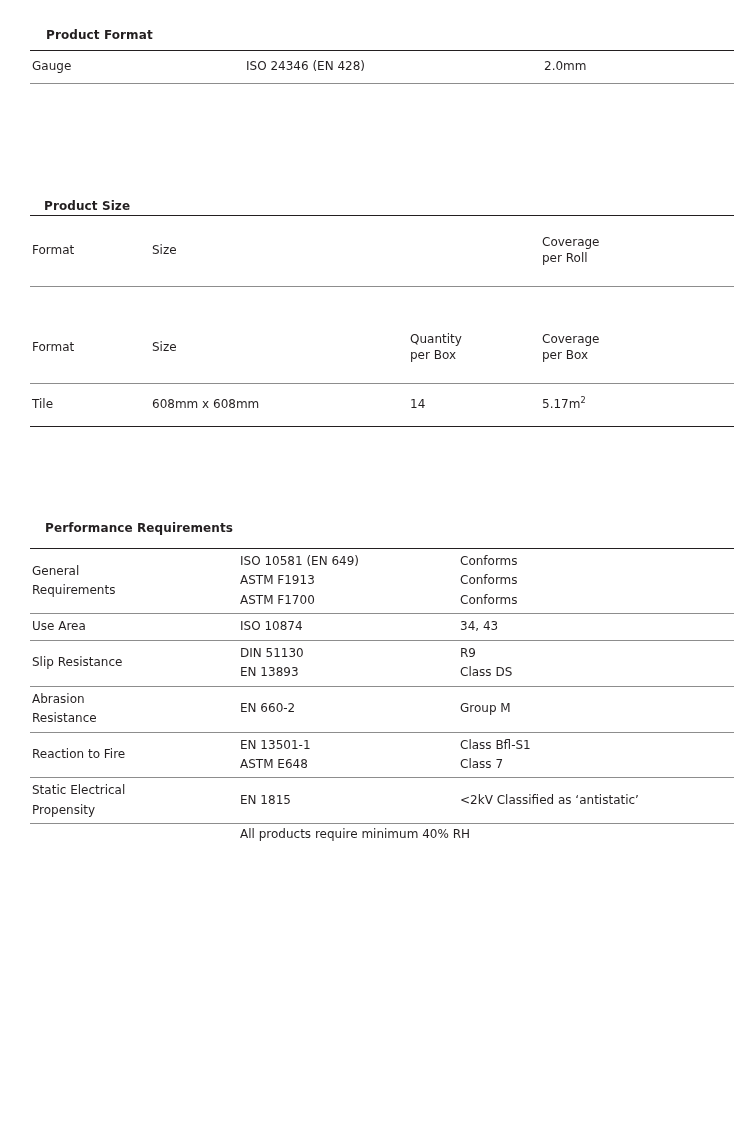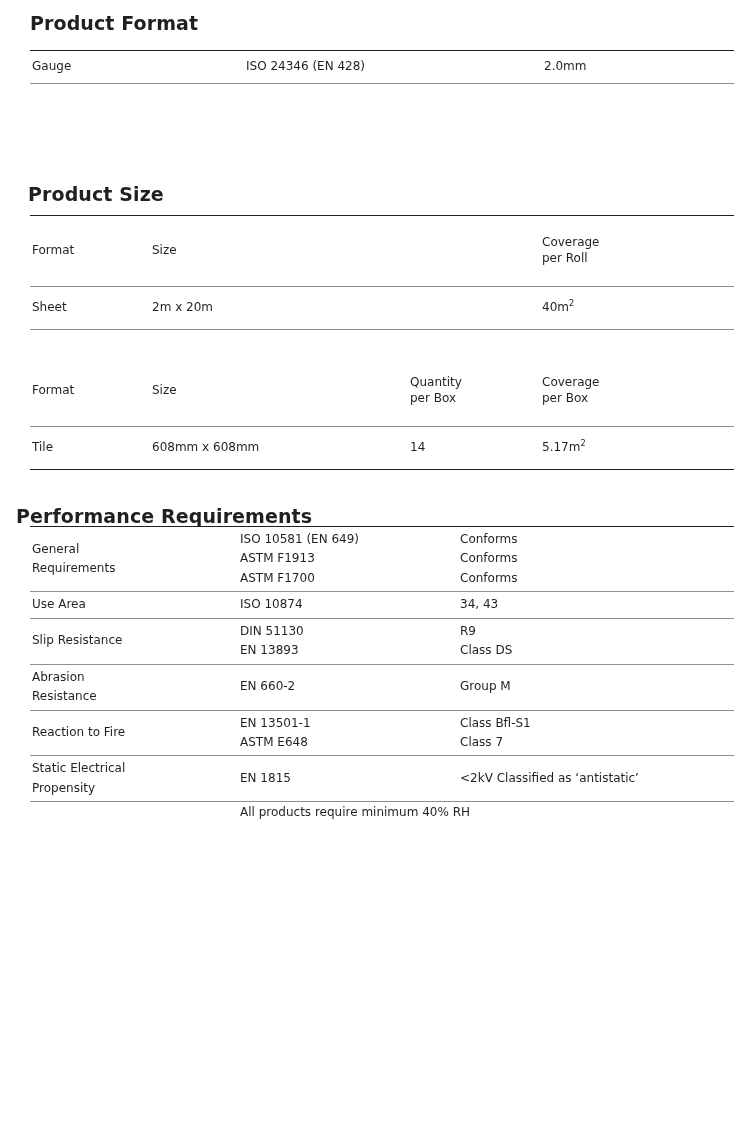--- a/index.html
+++ b/index.html
@@ -14,23 +14,23 @@
     color: #231f20;
     position: relative;
     overflow: hidden;
   }
   .page {
     padding: 0 18px 0 30px;
     box-sizing: border-box;
     width: 750px;
   }
   h2.section-title {
-    font-size: 19px;
+    font-size: 12px;
     font-weight: bold;
-    margin: 0;
+    margin: 16px;
     padding: 0;
     color: #231f20;
     letter-spacing: 0.1px;
   }
   table {
     border-collapse: collapse;
     width: 702px;
     table-layout: fixed;
   }
   td {
@@ -63,22 +63,22 @@
   #product-size-table { position: absolute; left: 30px; top: 215px; }
   #product-size-table td.c1 { width: 120px; padding-left: 2px; }
   #product-size-table td.c2 { width: 258px; }
   #product-size-table td.c3 { width: 132px; }
   #product-size-table td.c4 { width: 192px; }
   #product-size-table tr.head td { height: 70px; vertical-align: middle; }
   #product-size-table tr.body td { height: 42px; }
   #product-size-table tr.spacer td { height: 26px; border: none; }
 
   
-  #performance-title { position: absolute; left: 16px; top: 505px; }
-  #performance-table { position: absolute; left: 30px; top: 526px; }
+  #performance-title { position: absolute; left: 29px; top: 505px; }
+  #performance-table { position: absolute; left: 30px; top: 548px; }
   #performance-table td.p1 { width: 208px; padding-left: 2px; }
   #performance-table td.p2 { width: 220px; }
   #performance-table td.p3 { width: 274px; }
   #performance-table td { padding-top: 3px; padding-bottom: 3px; }
   .lines div { line-height: 1.62; white-space: nowrap; }
   .note-row td { border: none; padding-top: 22px; font-size: 12px; }
 </style>
 </head>
 <body>
 
@@ -101,26 +101,20 @@
   <table id="product-size-table">
     <tbody>
         <tr class="head rule-top thin">
       <td class="c1">Format</td>
       <td class="c2">Size</td>
       <td class="c3"></td>
       <td class="c4">
         <div>Coverage</div>
         <div>per Roll</div>
       </td>
-    </tr>
-    <tr class="body thin">
-      <td class="c1">Sheet</td>
-      <td class="c2">2m x 20m</td>
-      <td class="c3"></td>
-      <td class="c4"><span>40m</span><sup>2</sup></td>
     </tr>
     <tr class="spacer">
       <td colspan="4"></td>
     </tr>
     <tr class="head thin">
       <td class="c1">Format</td>
       <td class="c2">Size</td>
       <td class="c3">
         <div>Quantity</div>
         <div>per Box</div>

